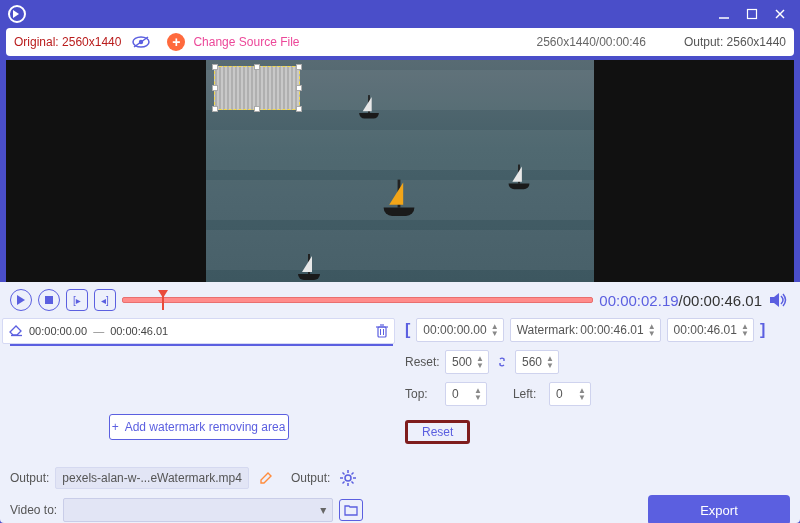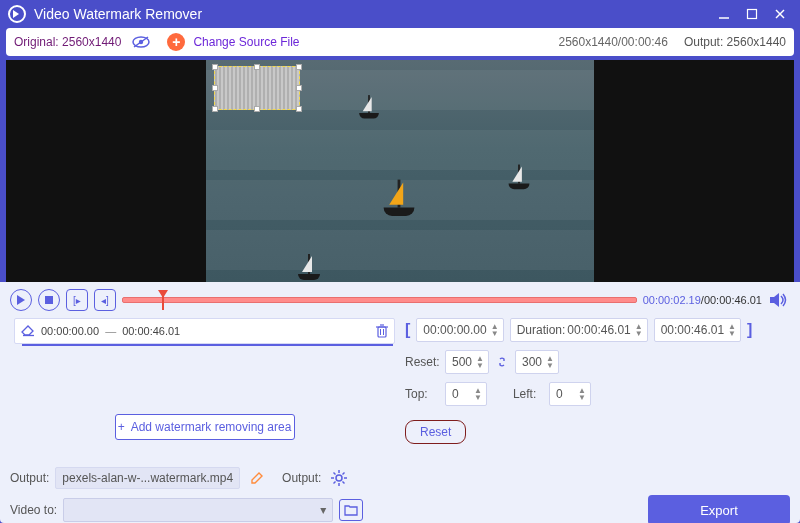--- a/index.html
+++ b/index.html
@@ -4,24 +4,24 @@
 <style>
 * { box-sizing: border-box; margin: 0; padding: 0; font-family: -apple-system, "Segoe UI", Arial, sans-serif; }
 body { width: 800px; height: 523px; background: #4a4ec9; position: relative; font-size: 12px; color: #333; }
 .titlebar { height: 28px; display: flex; align-items: center; padding: 0 8px; color: #fff; }
 .titlebar .logo { width: 18px; height: 18px; border: 2px solid #fff; border-radius: 50%; margin-right: 8px; position: relative; }
 .titlebar .logo::after { content:""; position:absolute; left:3px; top:3px; width:0; height:0; border-left:6px solid #fff; border-top:4px solid transparent; border-bottom:4px solid transparent; }
 .titlebar .title { font-size: 14px; flex: 0 0 auto; }
 .titlebar .spacer { flex: 1; }
 .win-btn { width: 24px; height: 18px; display: flex; align-items: center; justify-content: center; color: #fff; margin-left: 4px; cursor: pointer; }
 .topstrip { height: 28px; background: #fff; margin: 0 6px; border-radius: 4px; display: flex; align-items: center; padding: 0 8px; gap: 8px; font-size: 12px; }
-.orig-label { color: #701a75; }
+.orig-label { color: #b91c1c; }
 .eye-icon { width: 24px; height: 18px; display:flex; align-items:center; justify-content:center; color:#5b5fe0; }
 .plus-circle { width: 18px; height:18px; border-radius:50%; background:#ff6a3d; color:#fff; display:flex; align-items:center; justify-content:center; font-weight:bold; font-size:14px; margin-left: 6px;}
-.change-src { color:#6d28d9; }
+.change-src { color:#ec4899; }
 .file-meta { color:#666; margin-left: auto; display:flex; gap:12px; }
 .out-label { color:#555; }
 .preview-wrap { height: 222px; margin: 4px 6px 0 6px; background:#111; display:flex; align-items:stretch; justify-content:center; }
 .preview { width: 388px; background:linear-gradient(180deg,#586b73 0%,#466069 40%,#3d5760 100%); position:relative; overflow:hidden; }
 .wave { position:absolute; left:0; right:0; height:40px; background:rgba(255,255,255,0.06); }
 .wave.w1{ top:10px; } .wave.w2{ top:70px;} .wave.w3{ top:120px;} .wave.w4{ top:170px;}
 .boat { position:absolute; width:26px; height:30px; }
 .hull { position:absolute; bottom:0; left:2px; width:22px; height:6px; background:#1a1a1a; border-radius:0 0 6px 6px; }
 .mast { position:absolute; bottom:6px; left:12px; width:2px; height:20px; background:#222; }
 .sail { position:absolute; bottom:8px; left:6px; width:0; height:0; border-right:10px solid #e8e8e8; border-top:16px solid transparent; }
@@ -37,60 +37,59 @@
 .sel-h.ml{left:-3px;top:50%;margin-top:-3px;} .sel-h.mr{right:-3px;top:50%;margin-top:-3px;}
 
 .lower { position:absolute; top:282px; left:0; right:0; bottom:0; background:#edf0fb; border-radius: 0 0 4px 4px; }
 .timeline-row { display:flex; align-items:center; height:32px; padding: 4px 10px 0 10px; gap:6px; }
 .tbtn { width:22px; height:22px; border:1.5px solid #5b5fe0; border-radius:50%; display:flex; align-items:center; justify-content:center; color:#5b5fe0; cursor:pointer; font-size:10px;}
 .tbtn.sq { border-radius:4px; padding:0 3px; width:auto; min-width:22px;}
 .tline { flex:1; height:16px; position:relative; }
 .tline .bar { position:absolute; top:5px; left:0; right:0; height:6px; background:#ff8c8c; border:1px solid #e96f6f; border-radius:2px;}
 .tline .marker { position:absolute; top:-2px; left:36px; width:0; height:0; border-left:5px solid transparent; border-right:5px solid transparent; border-top:8px solid #e94b3c; }
 .tline .stem { position:absolute; top:4px; left:40px; width:2px; height:14px; background:#e94b3c;}
-.tl-time { font-size:11px; color:#333;}
+.tl-time { font-size:15px; color:#333;}
 .tl-time .cur { color:#5b5fe0;}
 .vol { width:22px; height:22px; color:#5b5fe0; display:flex; align-items:center; justify-content:center;}
 
-.panels { display:flex; padding: 4px 14px; gap: 10px; height: 130px;}
+.panels { display:flex; padding: 4px 2px; gap: 10px; height: 130px;}
 .panel-left { flex: 1; display:flex; flex-direction:column; }
 .seg { border:1px solid #d5d9f4; background:#fff; border-radius:2px; height:26px; display:flex; align-items:center; padding:0 6px; gap:6px; font-size:11px; color:#444;}
 .seg .dash { color:#888;}
 .seg .trash { margin-left:auto; color:#5b5fe0; cursor:pointer;}
 .seg-under { height:2px; background:#5b5fe0; margin: 0 2px 0 8px;}
 .panel-left .filler { flex:1;}
 .add-area { border:1px solid #5b5fe0; color:#5b5fe0; background:#fff; height:26px; width:180px; border-radius:3px; display:flex; align-items:center; justify-content:center; gap:6px; cursor:pointer; font-size:12px; align-self:center;}
 
 .panel-right { flex: 1; display:flex; flex-direction:column; gap:8px; font-size:12px; color:#555;}
 .row { display:flex; align-items:center; gap:6px;}
 .bracket { color:#5b5fe0; font-size:16px; font-weight:bold;}
 .numbox { border:1px solid #cfd3ee; background:#fff; height:24px; display:flex; align-items:center; padding:0 4px 0 6px; border-radius:2px;}
 .numbox .val { min-width:18px;}
 .spin { display:flex; flex-direction:column; margin-left:4px; color:#888; font-size:8px; line-height:7px; cursor:pointer;}
 .link-ic { color:#5b5fe0;}
-.reset-btn { border:1px solid #7f1d1d; color:#5b5fe0; background:none; height:24px; padding:0 14px; border-radius:9px; cursor:pointer; font-size:12px;}
+.reset-btn { border:3px solid #7f1d1d; color:#5b5fe0; background:none; height:24px; padding:0 14px; border-radius:3px; cursor:pointer; font-size:12px;}
 
 .bottom { position:absolute; left:0; right:0; bottom:0; height:60px; padding:4px 10px 8px 10px; display:flex; flex-direction:column; gap:6px; font-size:12px;}
 .brow { display:flex; align-items:center; gap:6px;}
 .olabel { color:#555;}
 .obox { background:#e2e5f5; border:1px solid #d5d9f0; height:22px; display:flex; align-items:center; padding:0 6px; border-radius:2px; color:#555;}
 .pencil { color:#ff8c3d; margin-left:4px;}
 .gear { color:#5b5fe0; margin-left:4px;}
 .save-sel { background:#e2e5f5; border:1px solid #c9cde8; height:24px; display:flex; align-items:center; padding:0 6px; border-radius:2px; min-width:270px; color:#444;}
 .save-sel .caret { margin-left:auto; color:#666;}
 .folder-btn { width:24px; height:22px; border:1px solid #5b5fe0; border-radius:3px; display:flex; align-items:center; justify-content:center; color:#5b5fe0; cursor:pointer;}
 .export-btn { margin-left:auto; width:142px; height:30px; background:#5b5fe0; color:#fff; border:none; border-radius:4px; font-size:13px; cursor:pointer;}
 svg { display:block; }
 </style>
 </head>
 <body>
 
 <div class="titlebar">
   <div class="logo"></div>
-  <div class="title">Video Watermark Remover</div>
   <div class="spacer"></div>
   <div class="win-btn">
     <svg width="12" height="12" viewBox="0 0 12 12">
         <line x1="1" y1="10" x2="11" y2="10" stroke="#fff" stroke-width="1.5"></line>
       </svg>
   </div>
   <div class="win-btn">
     <svg width="12" height="12" viewBox="0 0 12 12">
         <rect x="1.5" y="1.5" width="9" height="9" fill="none" stroke="#fff" stroke-width="1.2"></rect>
       </svg>
@@ -110,21 +109,21 @@
         <ellipse cx="10" cy="7" rx="8" ry="5" fill="none" stroke="#5b5fe0" stroke-width="1.5"></ellipse>
         <circle cx="10" cy="7" r="2.2" fill="#5b5fe0"></circle>
         <line x1="3" y1="12" x2="17" y2="2" stroke="#5b5fe0" stroke-width="1.5"></line>
       </svg>
   </span>
   <span class="plus-circle">+</span>
   <span class="change-src">Change Source File</span>
   <span class="file-meta">
     <span>2560x1440/00:00:46</span>
   </span>
-  <span style="margin-left:8px" class="out-label"><span>Output:</span> <span>2560x1440</span></span>
+  <span style="margin-left:30px" class="out-label"><span>Output:</span> <span>2560x1440</span></span>
 </div>
 
 <div class="preview-wrap">
   <div class="preview">
     <div class="wave w1"></div>
       <div class="wave w2"></div>
       <div class="wave w3"></div>
       <div class="wave w4"></div>
     <div class="boat b1">
         <div class="mast"></div>
@@ -219,21 +218,21 @@
     </div>
 
     <div class="panel-right">
       <div class="row">
         <span class="bracket">[</span>
         <div class="numbox">
             <span class="val">00:00:00.00</span>
             <span class="spin">▲<br>▼</span>
           </div>
         <div class="numbox">
-            <span style="margin-right:2px">Duration:</span>
+            <span style="margin-right:2px">Watermark:</span>
             <span class="val">00:00:46.01</span>
             <span class="spin">▲<br>▼</span>
           </div>
         <div class="numbox">
             <span class="val">00:00:46.01</span>
             <span class="spin">▲<br>▼</span>
           </div>
         <span class="bracket">]</span>
       </div>
       <div class="row">
@@ -242,21 +241,21 @@
             <span class="val">500</span>
             <span class="spin">▲<br>▼</span>
           </div>
         <span class="link-ic">
           <svg width="14" height="14" viewBox="0 0 14 14">
               <path d="M5 4 A3 3 0 0 1 9 4 L9 6" fill="none" stroke="#5b5fe0" stroke-width="1.4"></path>
               <path d="M9 10 A3 3 0 0 1 5 10 L5 8" fill="none" stroke="#5b5fe0" stroke-width="1.4"></path>
             </svg>
         </span>
         <div class="numbox">
-            <span class="val">300</span>
+            <span class="val">560</span>
             <span class="spin">▲<br>▼</span>
           </div>
       </div>
       <div class="row">
         <span style="width:34px">Top:</span>
         <div class="numbox">
             <span class="val">0</span>
             <span class="spin">▲<br>▼</span>
           </div>
         <span style="width:30px;margin-left:20px">Left:</span>
@@ -268,21 +267,21 @@
       <div class="row" style="margin-top:6px">
         <button class="reset-btn">Reset</button>
       </div>
     </div>
   </div>
 
   <div class="bottom">
     <div class="brow">
       <span class="olabel">Output:</span>
       <div class="obox" style="min-width:180px">
-          <span>pexels-alan-w-...watermark.mp4</span>
+          <span>pexels-alan-w-...eWatermark.mp4</span>
         </div>
       <span class="pencil">
         <svg width="14" height="14" viewBox="0 0 14 14">
             <path d="M2 12 L2 9 L9 2 L12 5 L5 12 Z" fill="none" stroke="#ff8c3d" stroke-width="1.4"></path>
           </svg>
       </span>
       <span class="olabel" style="margin-left:12px">Output:</span>
       <span class="gear">
         <svg width="16" height="16" viewBox="0 0 16 16">
             <circle cx="8" cy="8" r="3" fill="none" stroke="#5b5fe0" stroke-width="1.5"></circle>

